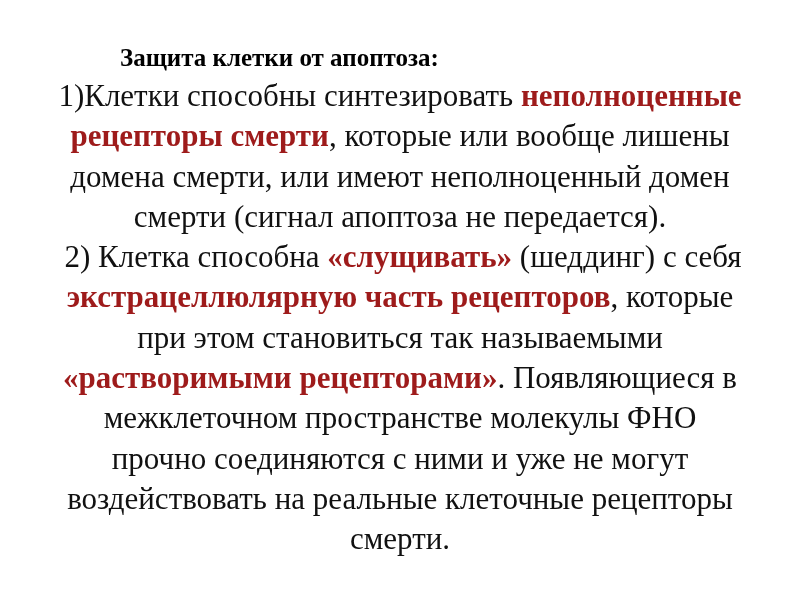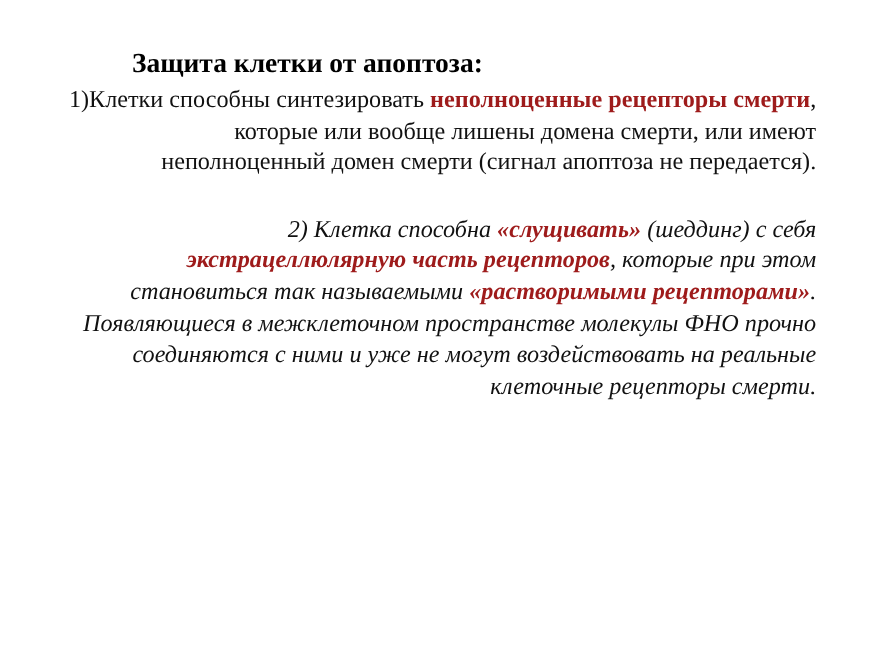--- a/index.html
+++ b/index.html
@@ -24,30 +24,28 @@
   }
   .slide-title {
     font-size: 25px;
     font-weight: bold;
     line-height: 1.28;
     text-indent: 62px;
     margin: 0 0 2px 0;
     color: #000000;
   }
   .para {
-    font-size: 22px;
+    font-size: 31px;
     line-height: 1.30;
     margin: 0;
     color: #111111;
-    text-align: right;
+    text-align: center;
   }
   .para.second {
-    margin-top: 32px;
     text-indent: 6px;
-    font-style: italic;
   }
   .accent {
     color: #9e1b1b;
     font-weight: bold;
   }
   span[data-bind] { white-space: normal; }
 </style>
 </head>
 <body>
 

